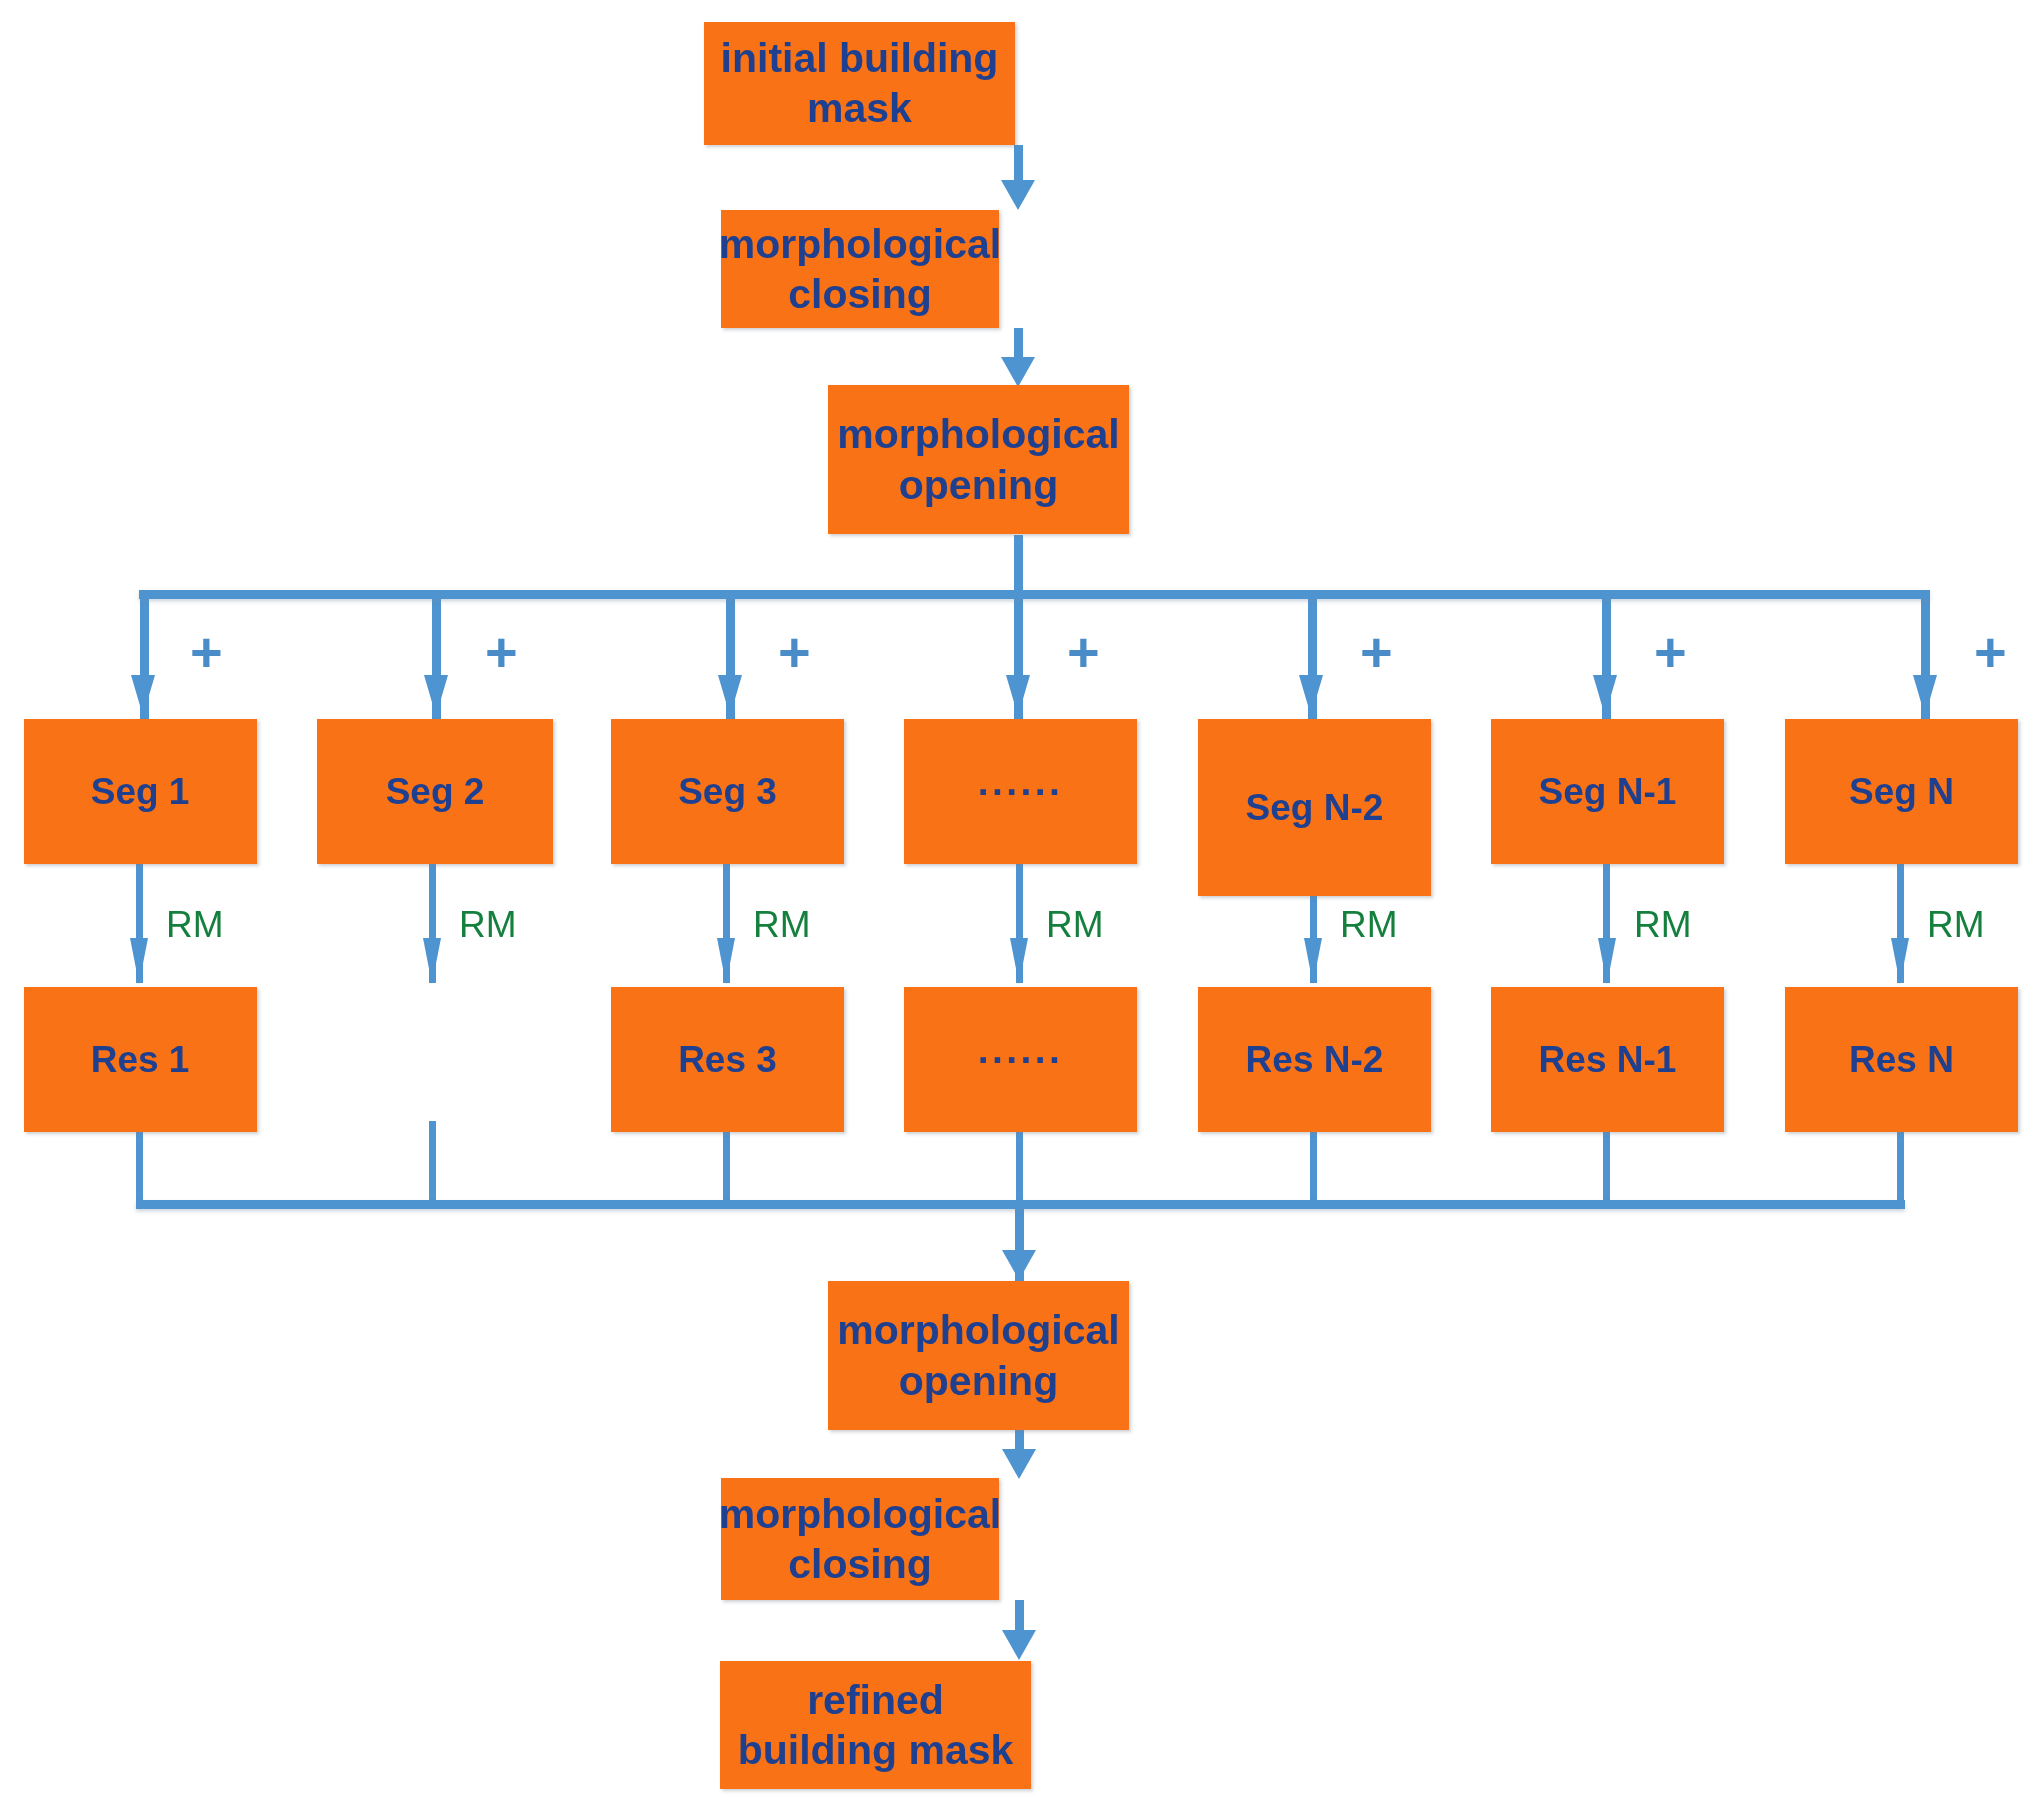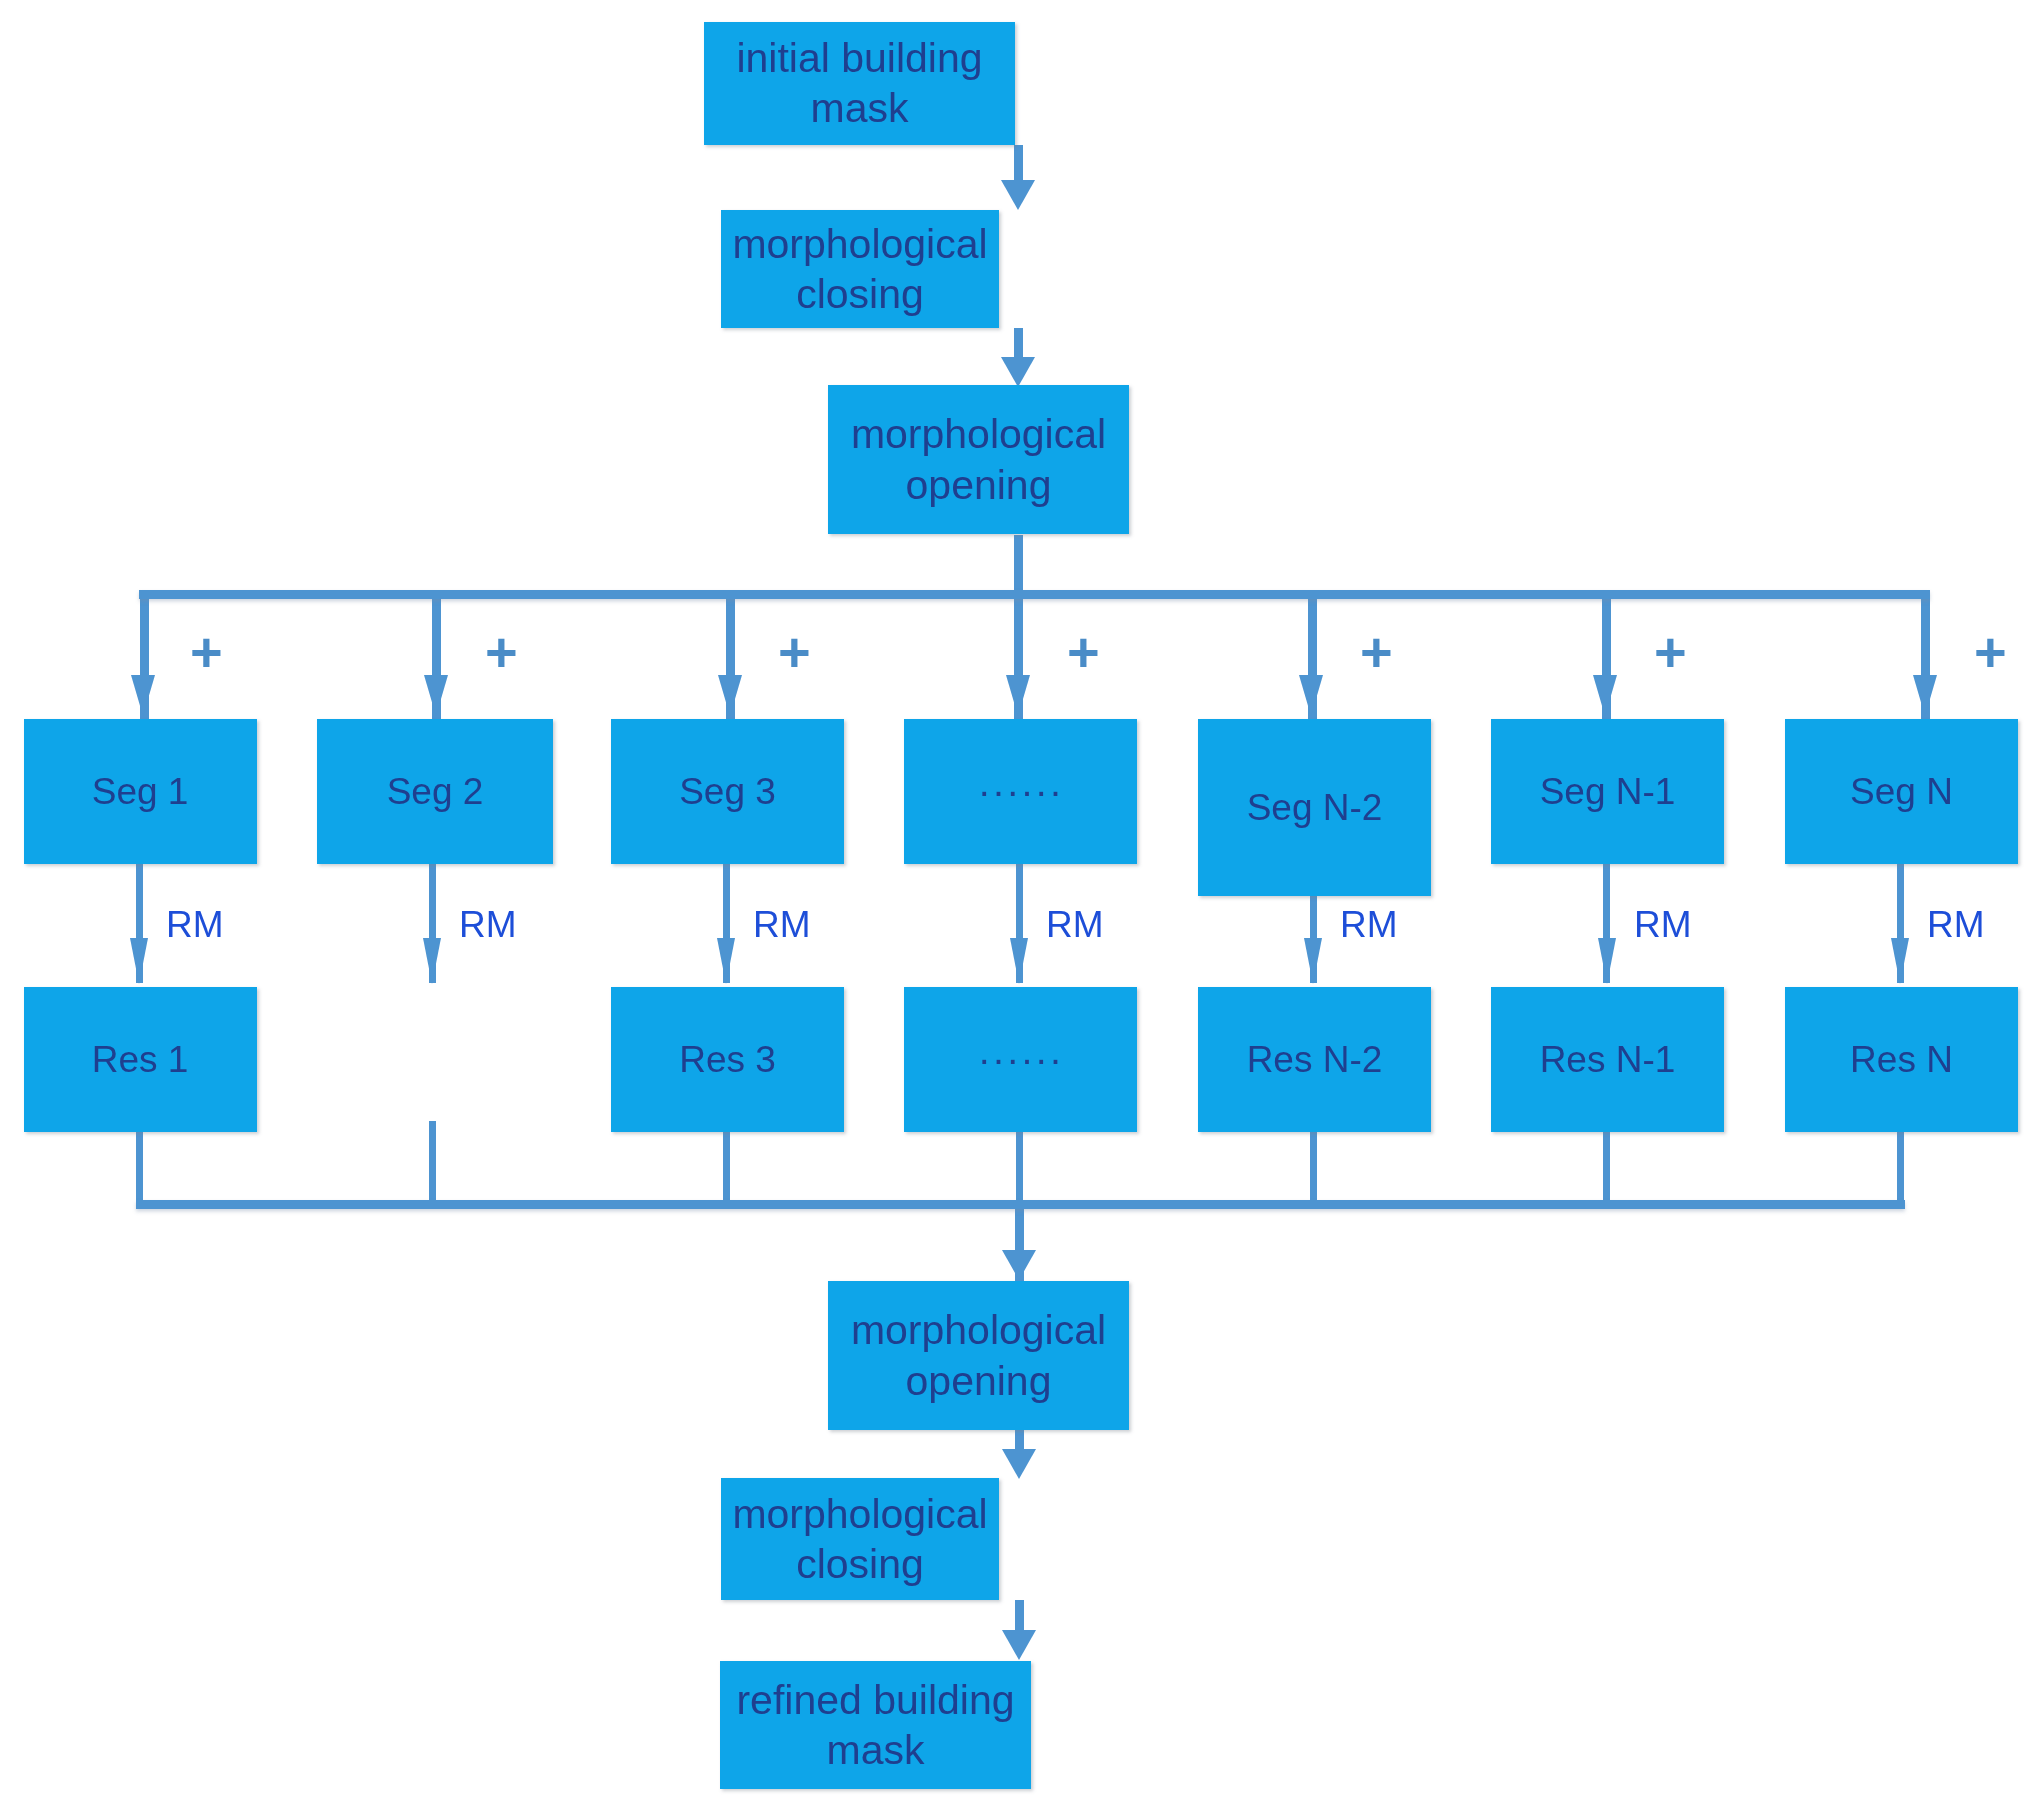--- a/index.html
+++ b/index.html
@@ -13,28 +13,28 @@
   #canvas {
     position: relative;
     width: 2035px;
     height: 1809px;
     background: #ffffff;
     overflow: hidden;
   }
   
   .node {
     position: absolute;
-    background: #0ea5e9;
+    background: #f97316;
     box-shadow: 2px 2px 3.3px rgba(120,130,140,0.38);
     display: flex;
     align-items: center;
     justify-content: center;
     text-align: center;
     color: #1f3f8f;
-    font-weight: normal;
+    font-weight: bold;
     line-height: 1.22;
     box-sizing: border-box;
     padding: 0 6.6px;
     z-index: 3;
   }
   .node.wide    { font-size: 41px; }
   .node.tall    { font-size: 41px; }
   .node.cell    { font-size: 37px; }
   .node .ell {
     letter-spacing: 1.3px;
@@ -79,21 +79,21 @@
     position: absolute;
     color: #4a8cc7;
     font-size: 56px;
     font-weight: bold;
     line-height: 1;
     z-index: 4;
     user-select: none;
   }
   .rm {
     position: absolute;
-    color: #1d4ed8;
+    color: #15803d;
     font-size: 37px;
     line-height: 1;
     z-index: 4;
     user-select: none;
     text-align: right;
   }
 </style>
 </head>
 <body>
 

